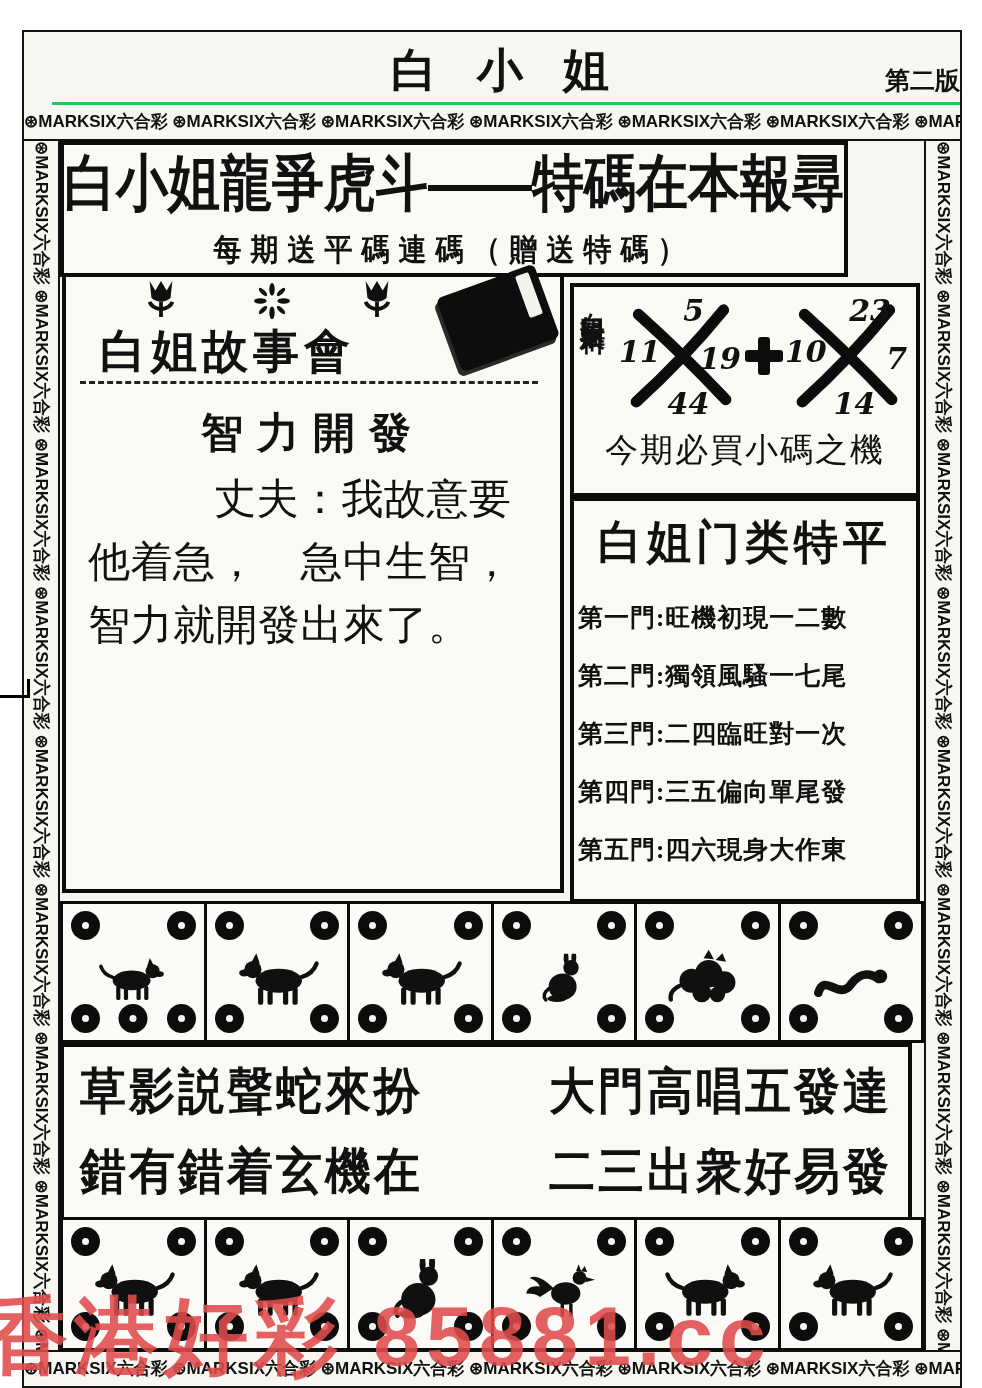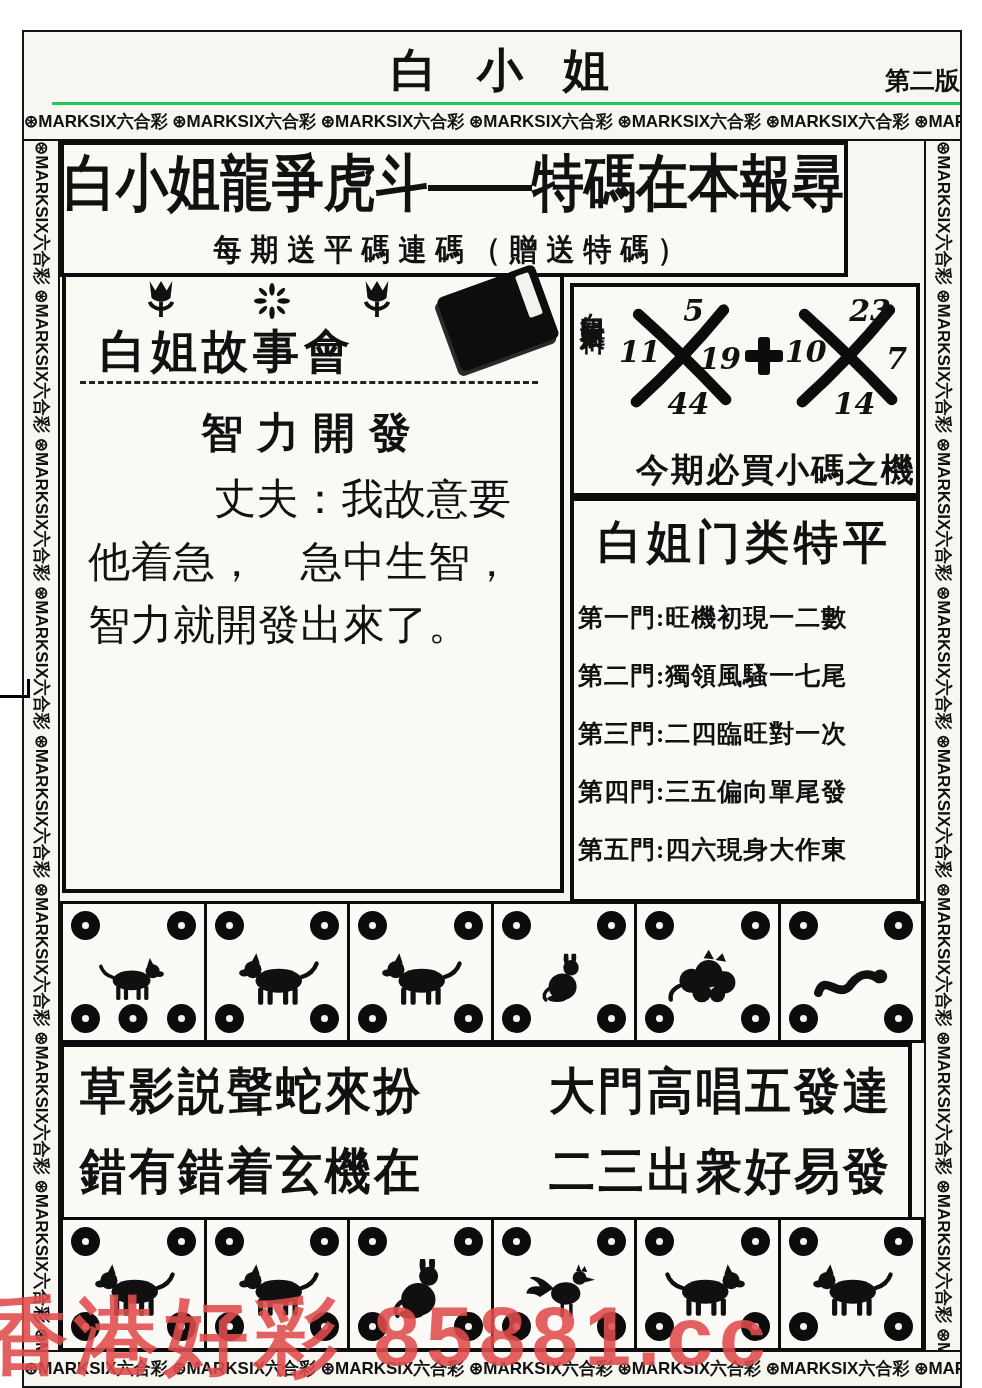--- a/index.html
+++ b/index.html
@@ -63,21 +63,21 @@
   .cross{position:relative;width:112px;height:110px;flex:0 0 auto;}
   .cross svg{position:absolute;inset:0;}
   .cross-num{position:absolute;font-family:"DejaVu Serif",serif;font-style:italic;font-weight:bold;font-size:30px;}
   .n-top{top:-8px;left:52%;}
   .n-left{left:-6px;top:30%;}
   .n-right{right:-4px;top:36%;}
   .n-bottom{bottom:-10px;left:38%;}
   .plus-icon{position:relative;width:38px;height:38px;flex:0 0 auto;}
   .plus-icon::before{content:"";position:absolute;left:0;right:0;top:13px;height:12px;background:#0c0c0c;border-radius:3px;}
   .plus-icon::after{content:"";position:absolute;top:0;bottom:0;left:13px;width:12px;background:#0c0c0c;border-radius:3px;}
-  .tips-caption{position:absolute;left:0;right:0;bottom:0;text-align:right;font-size:33px;font-weight:bold;letter-spacing:2px;}
+  .tips-caption{position:absolute;left:0;right:0;bottom:20px;text-align:center;font-size:33px;font-weight:normal;letter-spacing:2px;}
   
   .categories-panel{top:356px;left:510px;right:4px;height:398px;}
   .cat-header{text-align:center;margin-top:12px;font-size:44px;font-weight:bold;letter-spacing:5px;transform:scaleY(1.05);}
   .cat-items{margin-top:16px;}
   .cat-item{
     font-family:Liberation Serif, serif;font-weight:bold;font-size:25px;letter-spacing:1px;
     padding:0 4px;height:58px;display:flex;align-items:center;white-space:nowrap;
   }
   
   .zrow{position:absolute;left:0;right:0;border:3px solid #0c0c0c;display:flex;background:#0c0c0c;gap:3px;}

